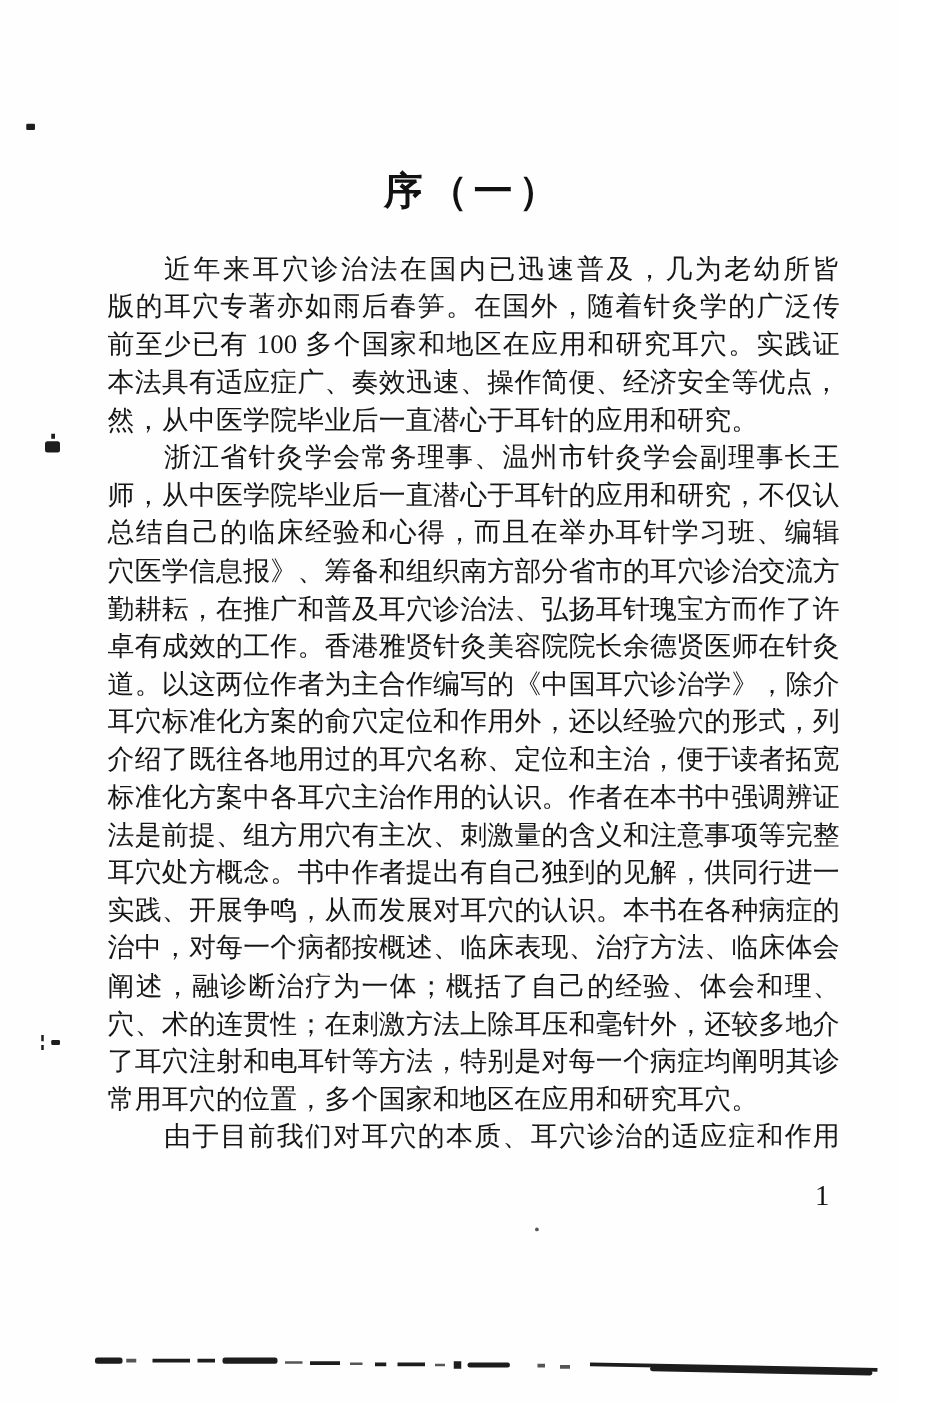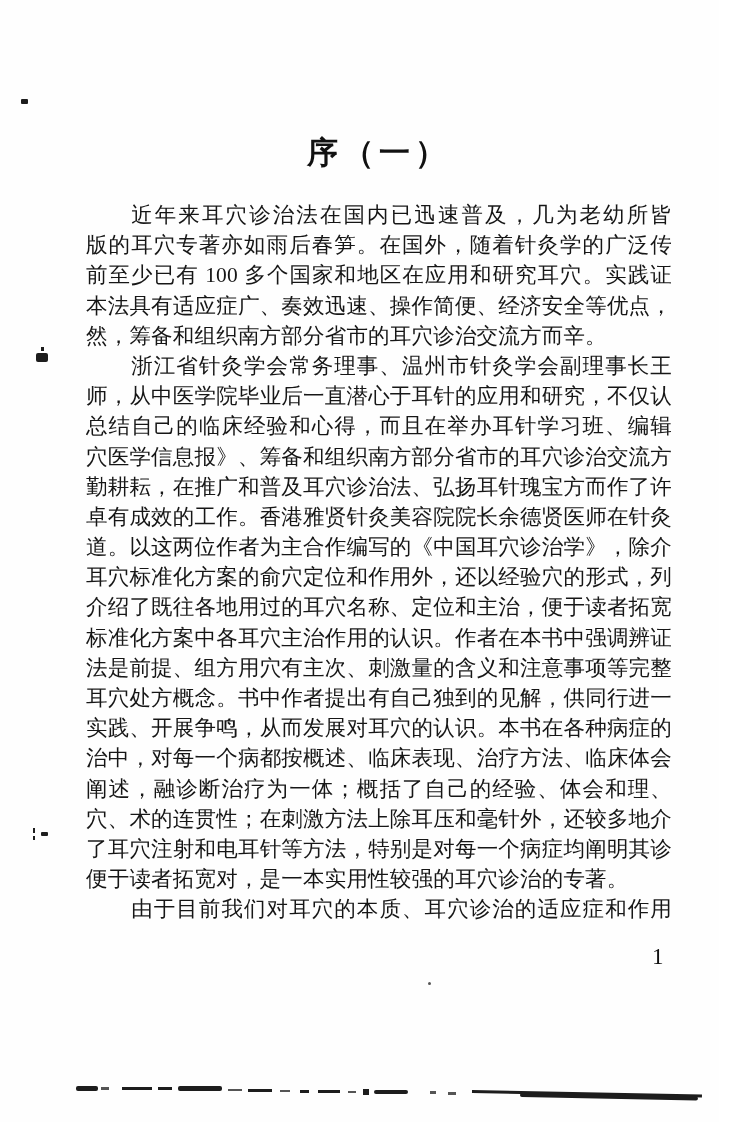--- a/index.html
+++ b/index.html
@@ -59,41 +59,41 @@
 <div class="page">
 
   <div class="title">序（一）</div>
 
   <div class="content">
       <div class="para">
         <div class="line para-first">近年来耳穴诊治法在国内已迅速普及，几为老幼所皆知，新</div>
         <div class="line">版的耳穴专著亦如雨后春笋。在国外，随着针灸学的广泛传播，目</div>
         <div class="line">前至少已有 100 多个国家和地区在应用和研究耳穴。实践证明，</div>
         <div class="line">本法具有适应症广、奏效迅速、操作简便、经济安全等优点，显</div>
-        <div class="line para-last">然，筹备和组织南方部分省市的耳穴诊治交流方而辛。</div>
+        <div class="line para-last">然，从中医学院毕业后一直潜心于耳针的应用和研究。</div>
       </div>
       <div class="para">
         <div class="line para-first">浙江省针灸学会常务理事、温州市针灸学会副理事长王正医</div>
         <div class="line">师，从中医学院毕业后一直潜心于耳针的应用和研究，不仅认真</div>
         <div class="line">总结自己的临床经验和心得，而且在举办耳针学习班、编辑《耳</div>
         <div class="line">穴医学信息报》、筹备和组织南方部分省市的耳穴诊治交流方而辛</div>
         <div class="line">勤耕耘，在推广和普及耳穴诊治法、弘扬耳针瑰宝方而作了许多</div>
         <div class="line">卓有成效的工作。香港雅贤针灸美容院院长余德贤医师在针灸和</div>
         <div class="line">道。以这两位作者为主合作编写的《中国耳穴诊治学》，除介绍了</div>
         <div class="line">耳穴标准化方案的俞穴定位和作用外，还以经验穴的形式，列表</div>
         <div class="line">介绍了既往各地用过的耳穴名称、定位和主治，便于读者拓宽对</div>
         <div class="line">标准化方案中各耳穴主治作用的认识。作者在本书中强调辨证立</div>
         <div class="line">法是前提、组方用穴有主次、刺激量的含义和注意事项等完整的</div>
         <div class="line">耳穴处方概念。书中作者提出有自己独到的见解，供同行进一步</div>
         <div class="line">实践、开展争鸣，从而发展对耳穴的认识。本书在各种病症的诊</div>
         <div class="line">治中，对每一个病都按概述、临床表现、治疗方法、临床体会来</div>
         <div class="line">阐述，融诊断治疗为一体；概括了自己的经验、体会和理、法、方、</div>
         <div class="line">穴、术的连贯性；在刺激方法上除耳压和毫针外，还较多地介绍</div>
         <div class="line">了耳穴注射和电耳针等方法，特别是对每一个病症均阐明其诊疗</div>
-        <div class="line para-last">便于读者拓宽对，是一本实用性较强的耳穴诊治的专著。</div>
+        <div class="line para-last">常用耳穴的位置，多个国家和地区在应用和研究耳穴。</div>
       </div>
       <div class="para">
         <div class="line para-first para-last">由于目前我们对耳穴的本质、耳穴诊治的适应症和作用原理</div>
       </div>
     </div>
 
   <div class="page-number">1</div>
 
   <div>
     <div class="art" style="left:21px; top:99px; width:7px; height:5px; border-radius:1px;"></div>

